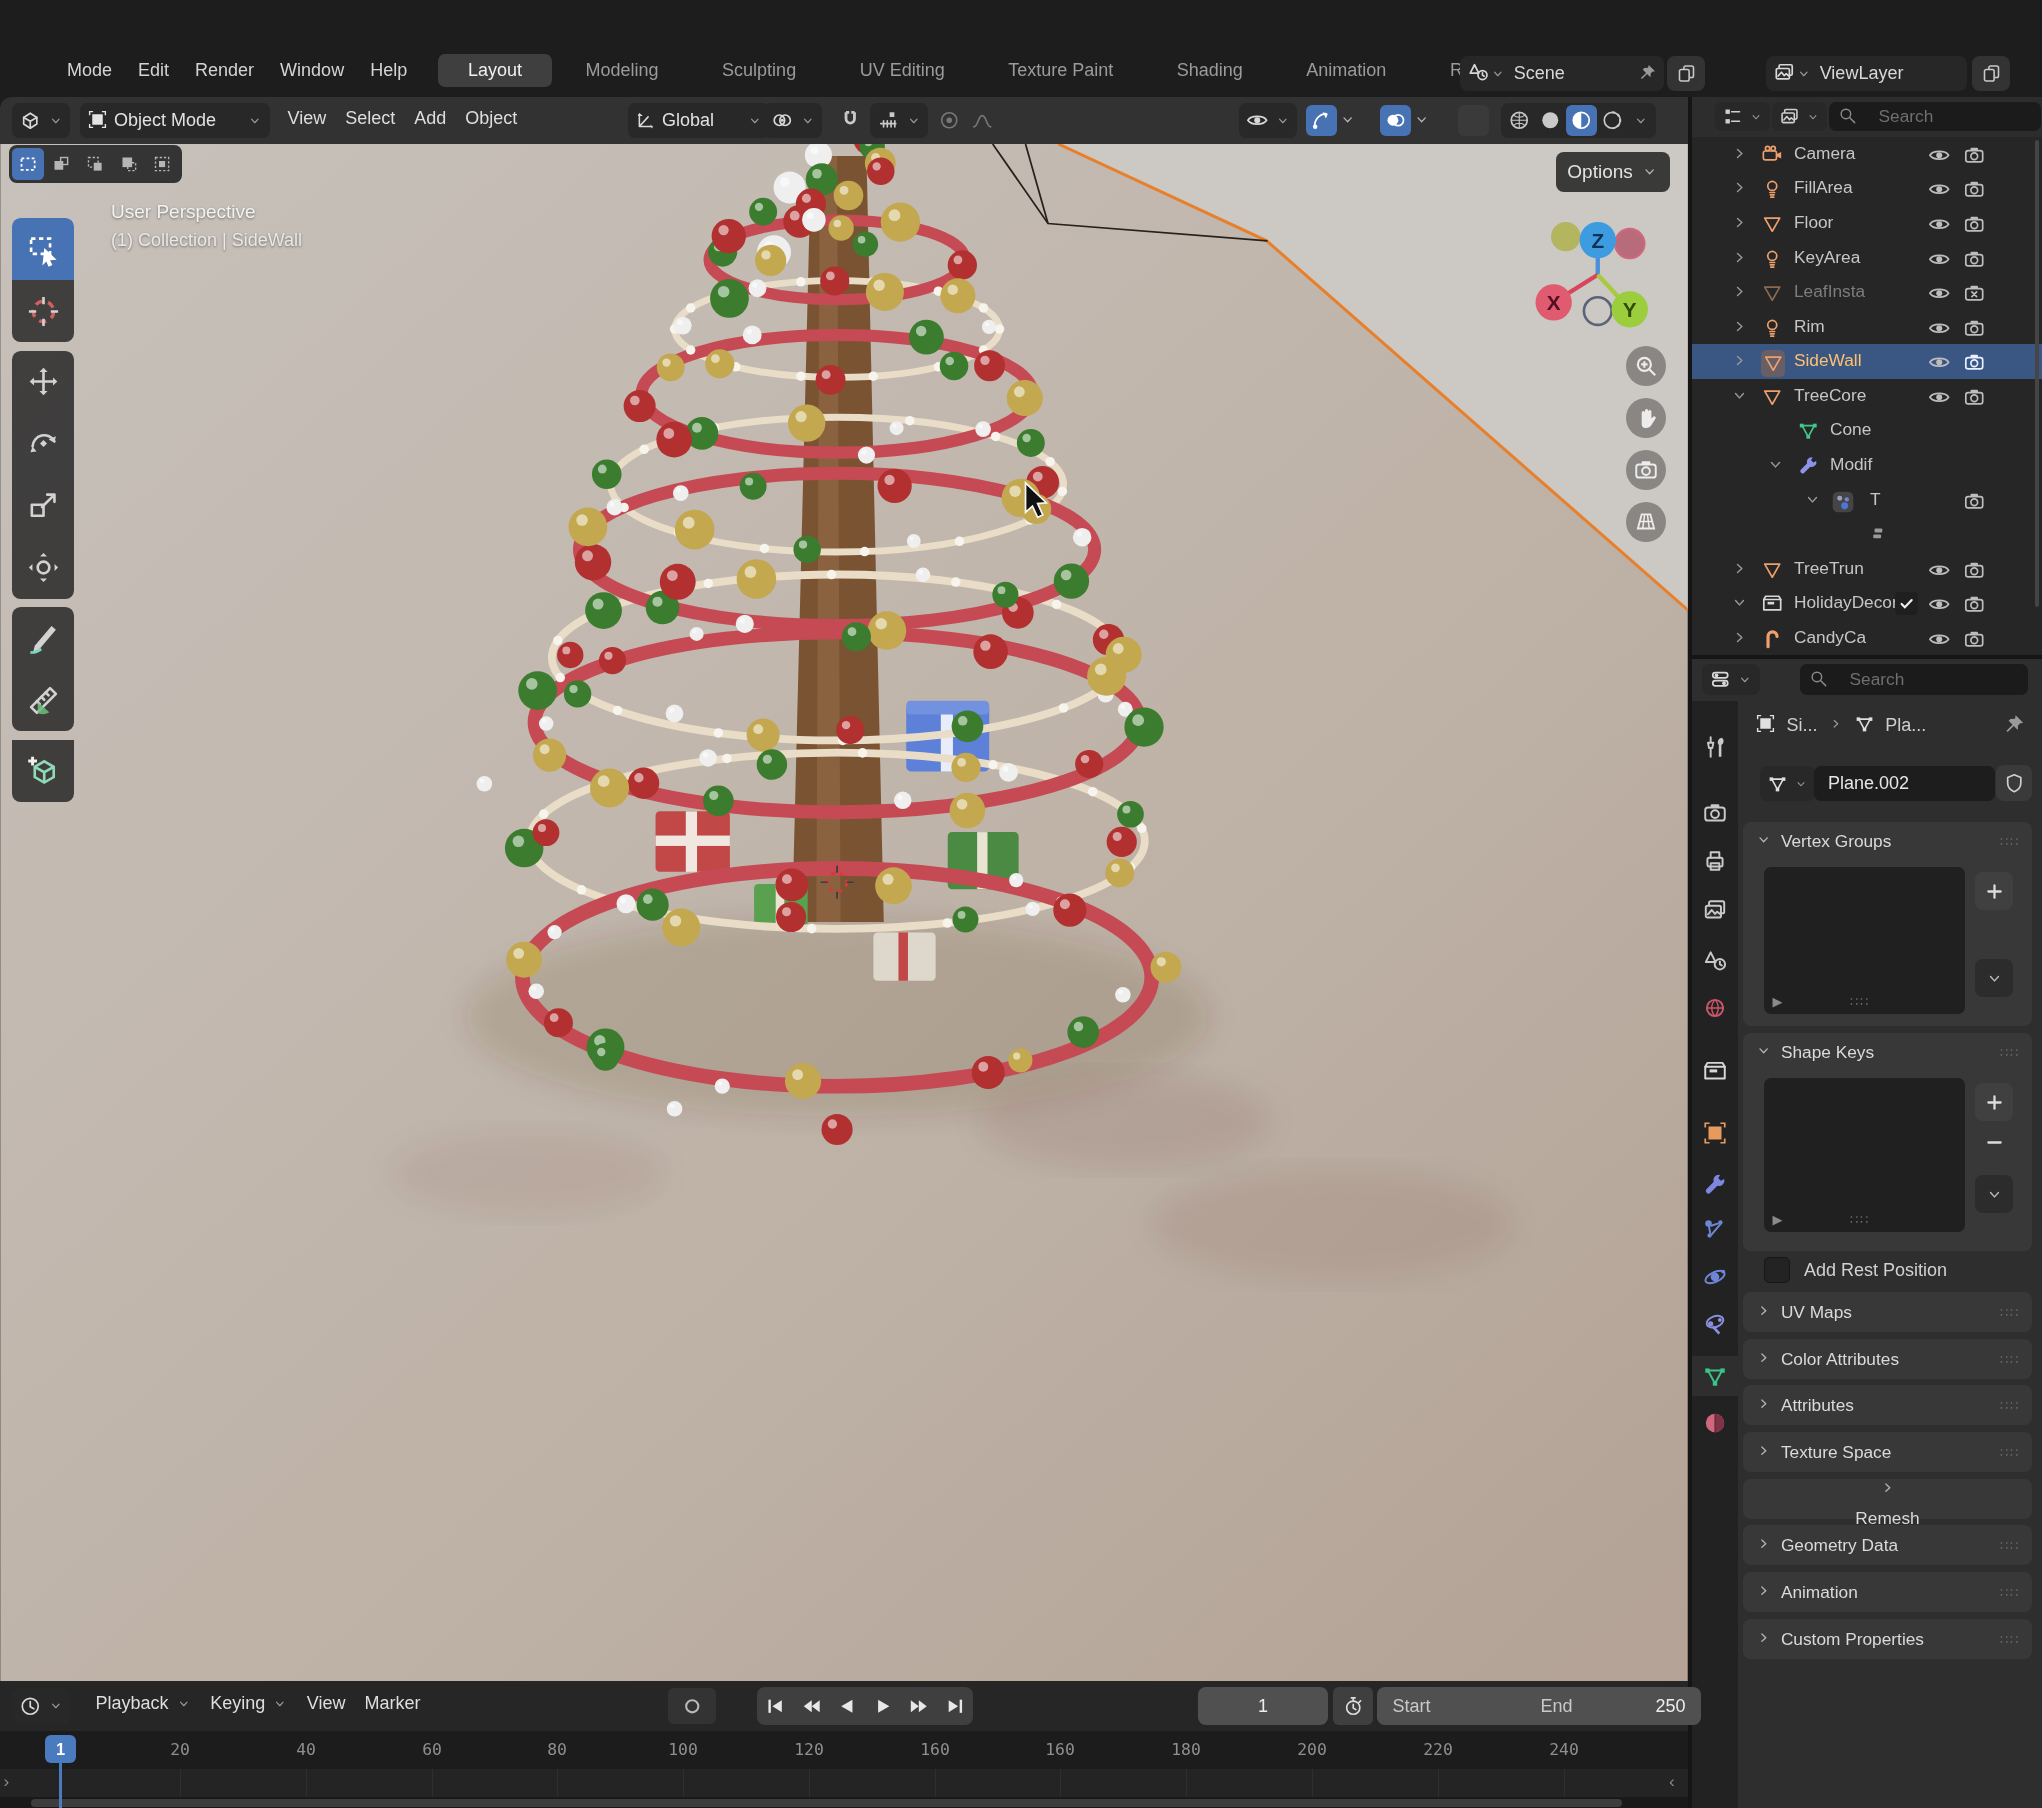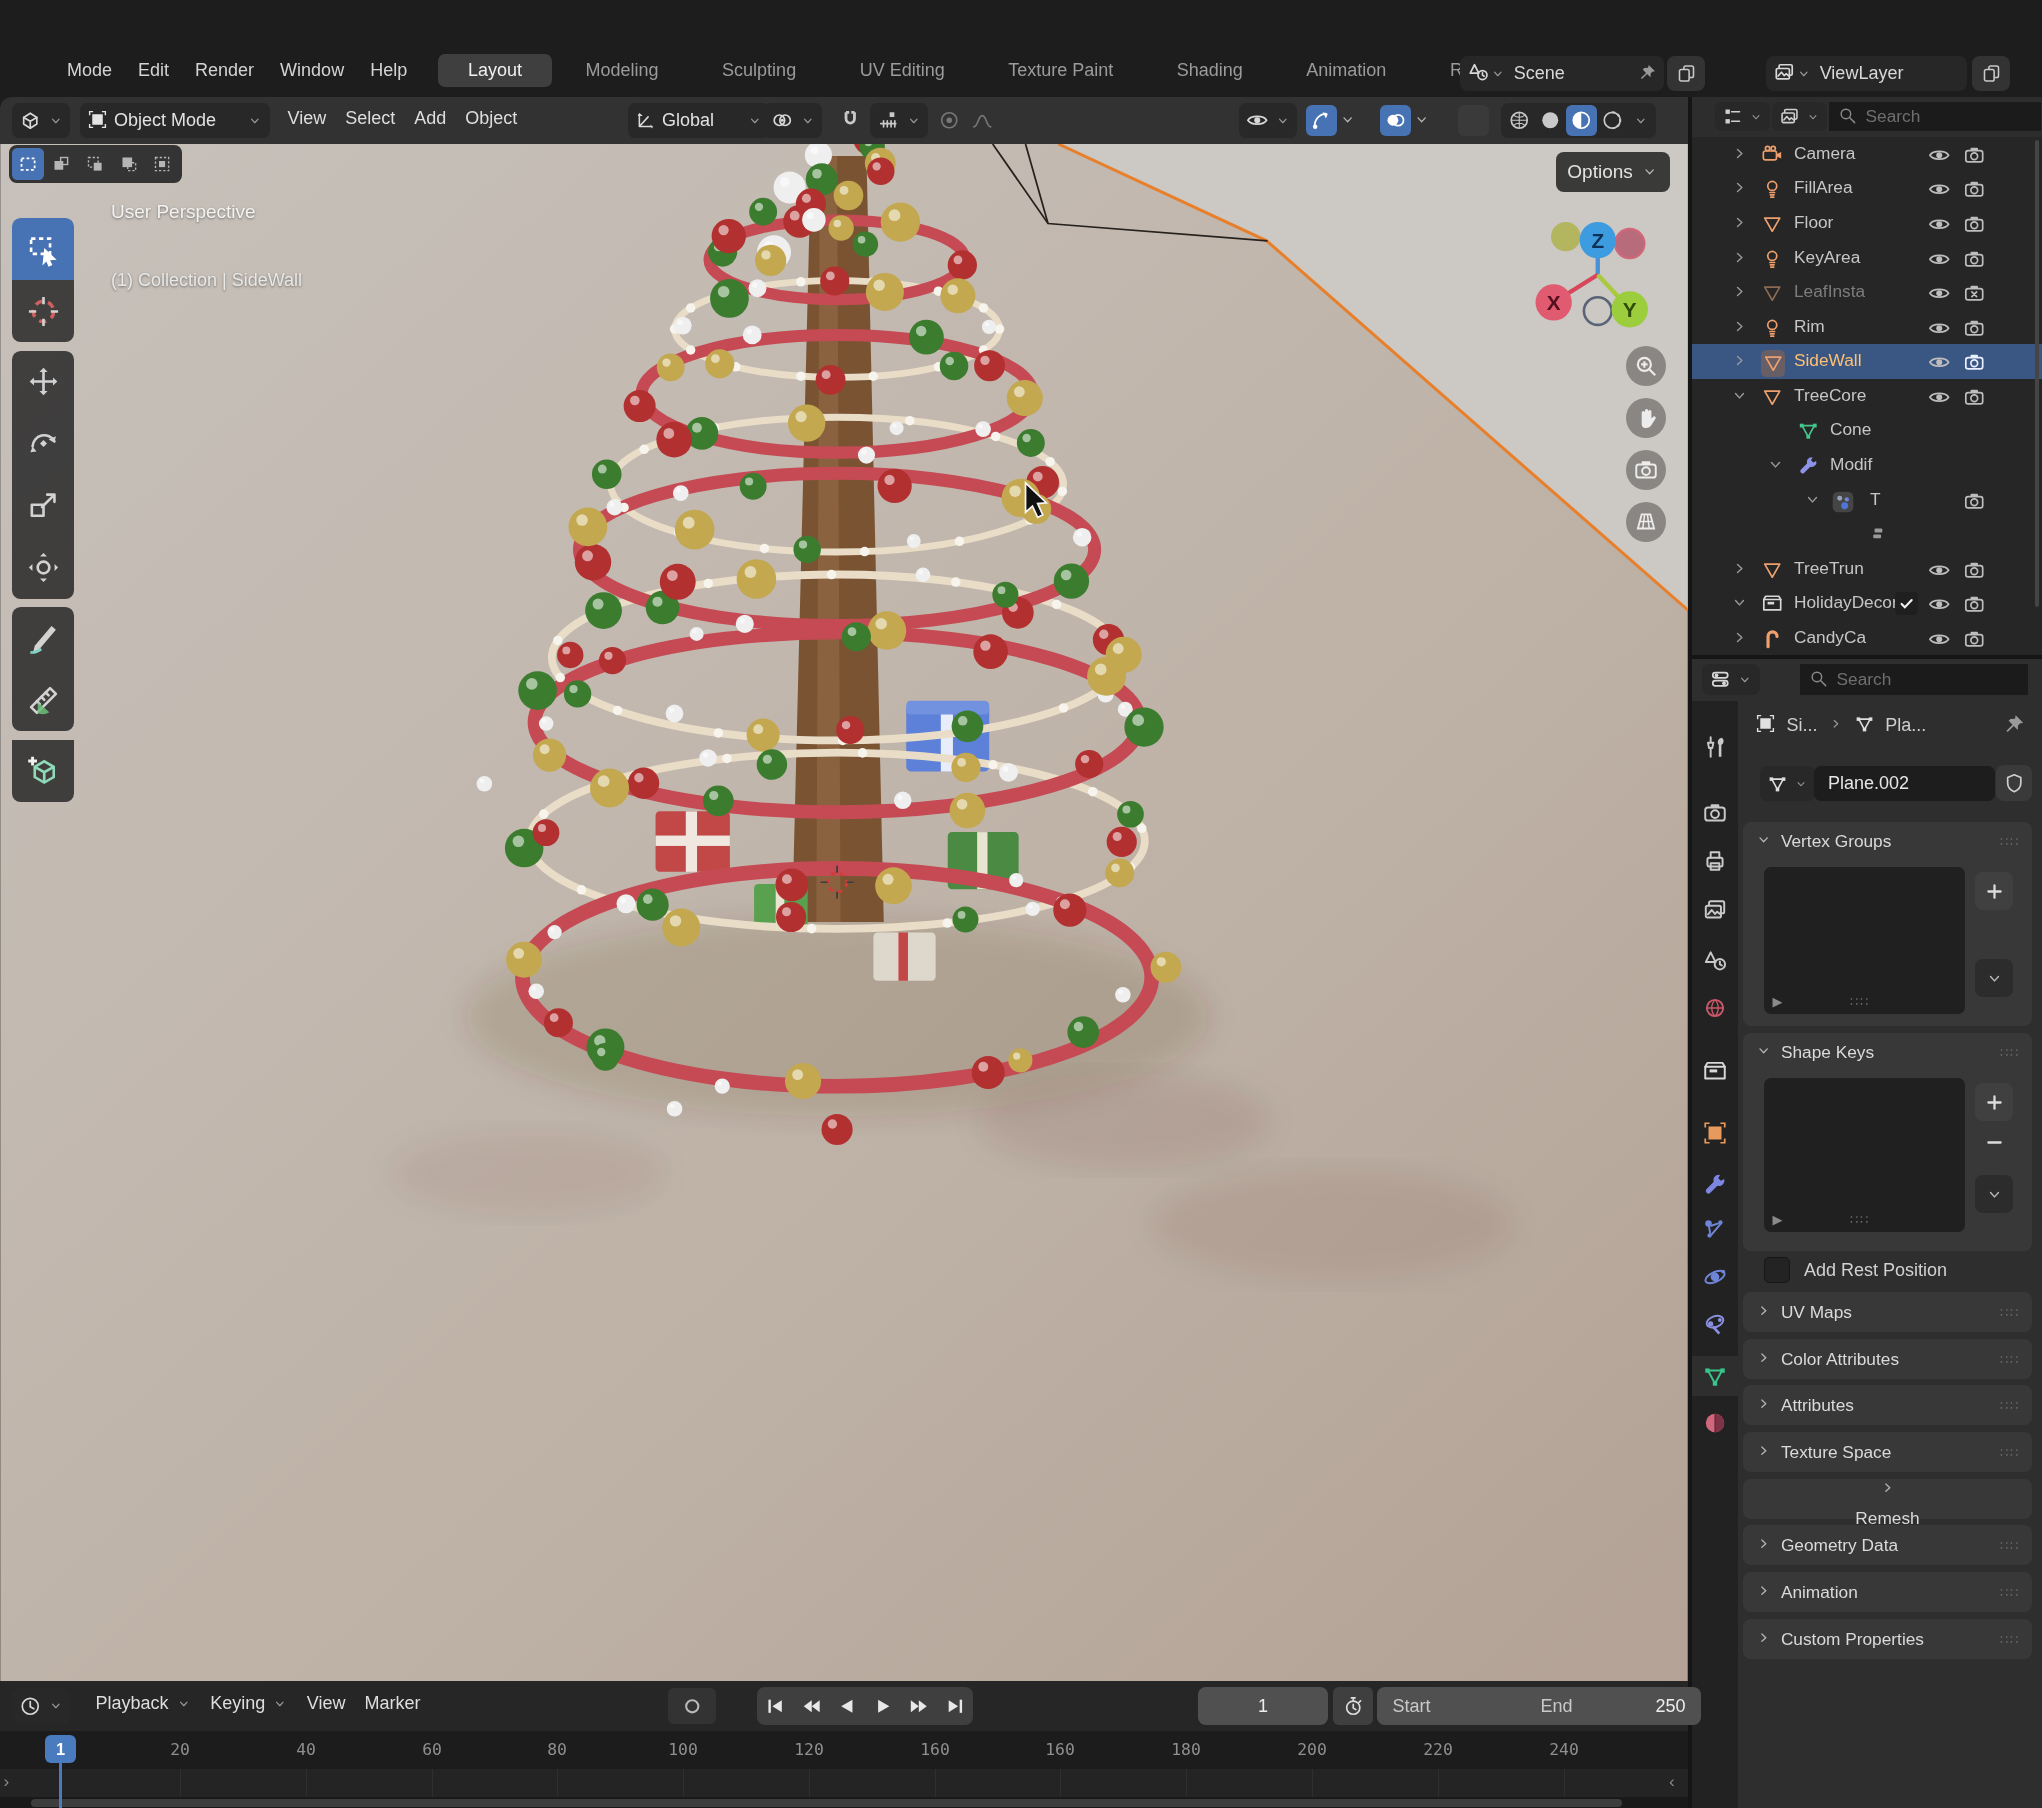--- a/index.html
+++ b/index.html
@@ -29,32 +29,32 @@
   .tgl.on{background:#4772b3;}
   .tgl.dim{opacity:.45;}
   .chev{display:flex;align-items:center;}
   .vp-canvas{left:0;top:144px;width:1688px;height:1537px;}
   .selmodes{left:8.6px;top:145px;height:38px;background:rgba(40,40,40,.92);border-radius:7.8px;display:flex;align-items:center;padding:0 3.5px;gap:1.7px;}
   .smbtn{width:32px;height:32px;border-radius:5.2px;display:flex;align-items:center;justify-content:center;}
   .smbtn.active{background:#4772b3;}
   .optionsbtn{left:1556px;top:152px;width:114px;height:40px;background:rgba(38,38,38,.88);border-radius:7.8px;
      display:flex;align-items:center;justify-content:center;gap:8.6px;font-size:19px;color:#e2e2e2;}
   .ovl1{left:111px;top:201px;font-size:19px;color:#f2f2f2;text-shadow:0 0.9px 2.6px rgba(0,0,0,.45);}
-  .ovl2{left:111px;top:230px;font-size:18px;color:#e8e8e8;text-shadow:0 0.9px 2.6px rgba(0,0,0,.45);margin-top:40px;}
+  .ovl2{left:111px;top:230px;font-size:18px;color:#e8e8e8;text-shadow:0 0.9px 2.6px rgba(0,0,0,.45);}
   .toolcol{left:12px;top:218px;width:62px;}
   .toolbtn{width:62px;height:62px;background:#2b2b2bdd;display:flex;align-items:center;justify-content:center;}
   .toolbtn.active{background:#4772b3;}
   .toolbtn.first{border-radius:8.6px 8.6px 0 0;}
   .toolbtn.last{border-radius:0 0 8.6px 8.6px;}
   .toolgap{height:8.6px;}
   .navbtn{width:40px;height:40px;border-radius:50%;background:rgba(82,80,78,.55);display:flex;align-items:center;justify-content:center;}
   
   .outliner{left:1692px;top:97px;width:350px;height:558px;background:#262626;overflow:hidden;}
   .outl-header{left:0;top:0;width:350px;height:40px;background:#2d2d2d;}
-  .searchbox{background:#1b1b1b;border-radius:0;display:flex;align-items:center;height:29px;padding:0 8.6px;gap:7px;}
+  .searchbox{background:#1b1b1b;border-radius:7px;display:flex;align-items:center;height:29px;padding:0 8.6px;gap:20px;}
   .searchbox input{background:transparent;border:none;outline:none;color:#cfcfcf;font-size:17.3px;width:100%;font-family:inherit;}
   .searchbox input::placeholder{color:#6f6f6f;}
   .outl-row{position:absolute;left:0;width:350px;height:35px;}
   .outl-row.sel{background:#3a5683;}
   .outl-label{position:absolute;top:6px;font-size:17.3px;color:#c6c6c6;white-space:nowrap;}
   .splitter-h{left:1692px;top:655px;width:350px;height:4.3px;background:#151515;}
   .splitter-v{left:1688px;top:97px;width:4.3px;height:1712px;background:#151515;}
   
   .props{left:1692px;top:659px;width:350px;height:1150px;background:#2e2e2e;overflow:hidden;}
   .props-header{position:absolute;left:0;top:0;width:350px;height:42px;background:#2e2e2e;}

